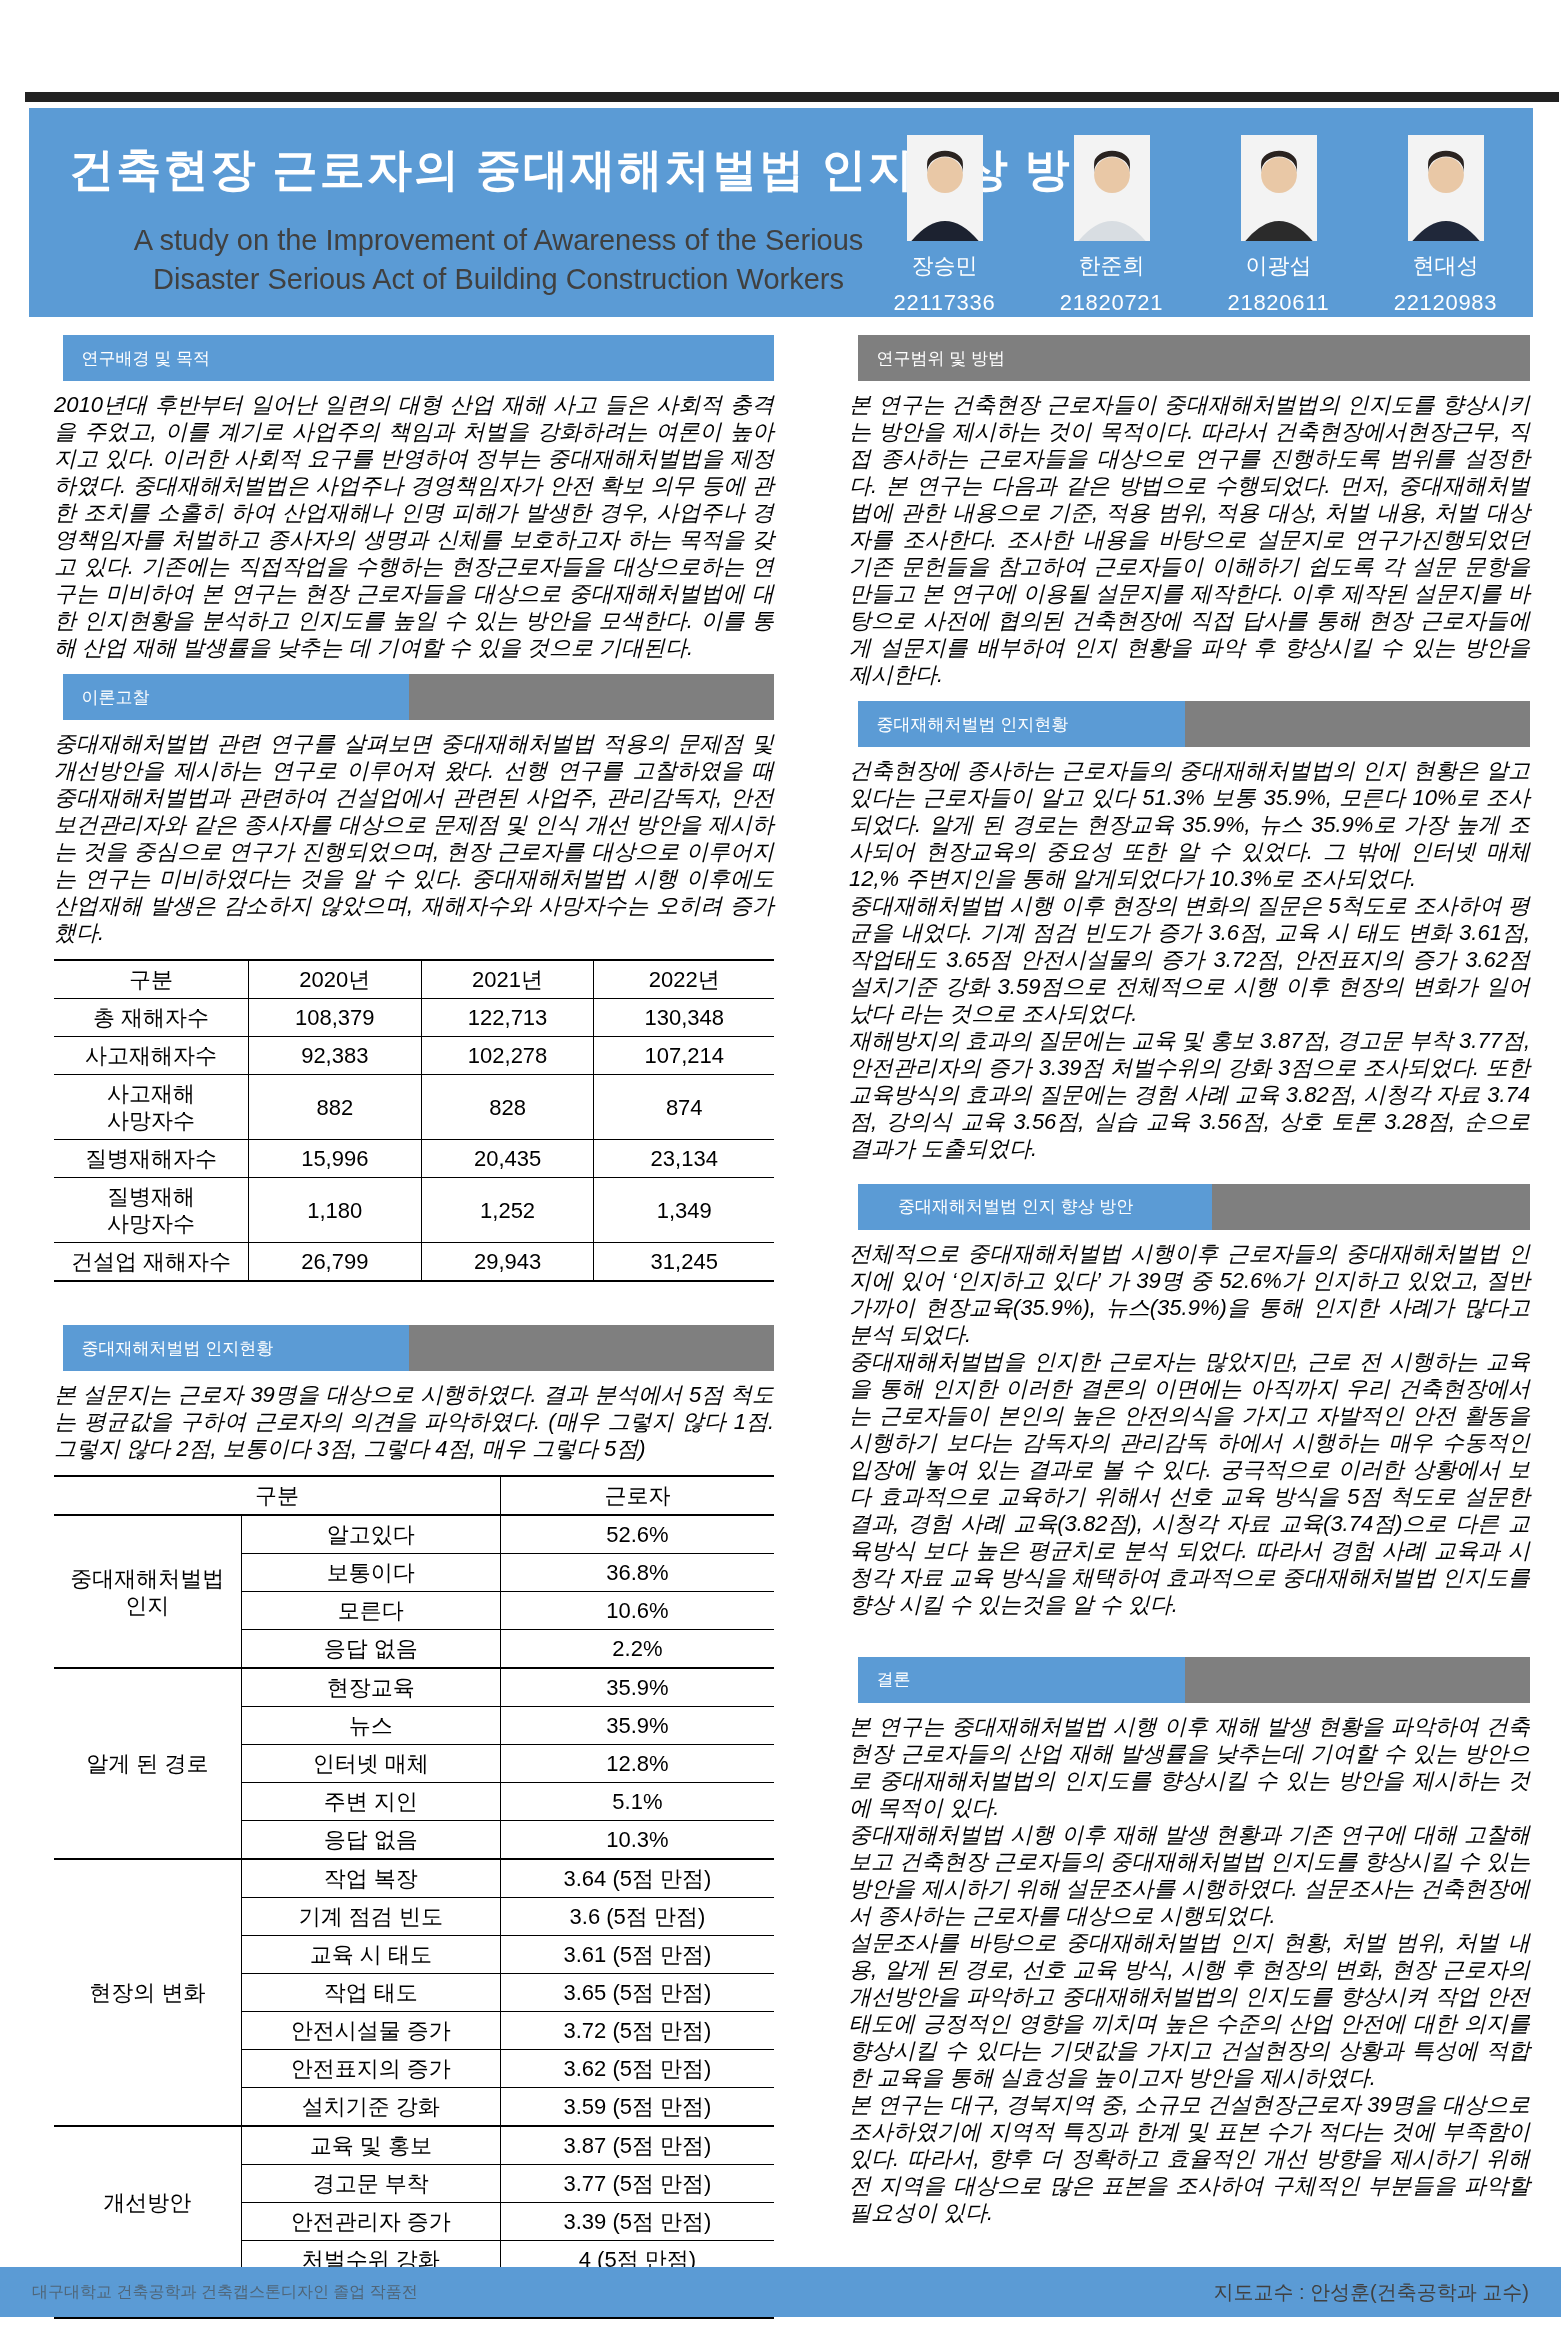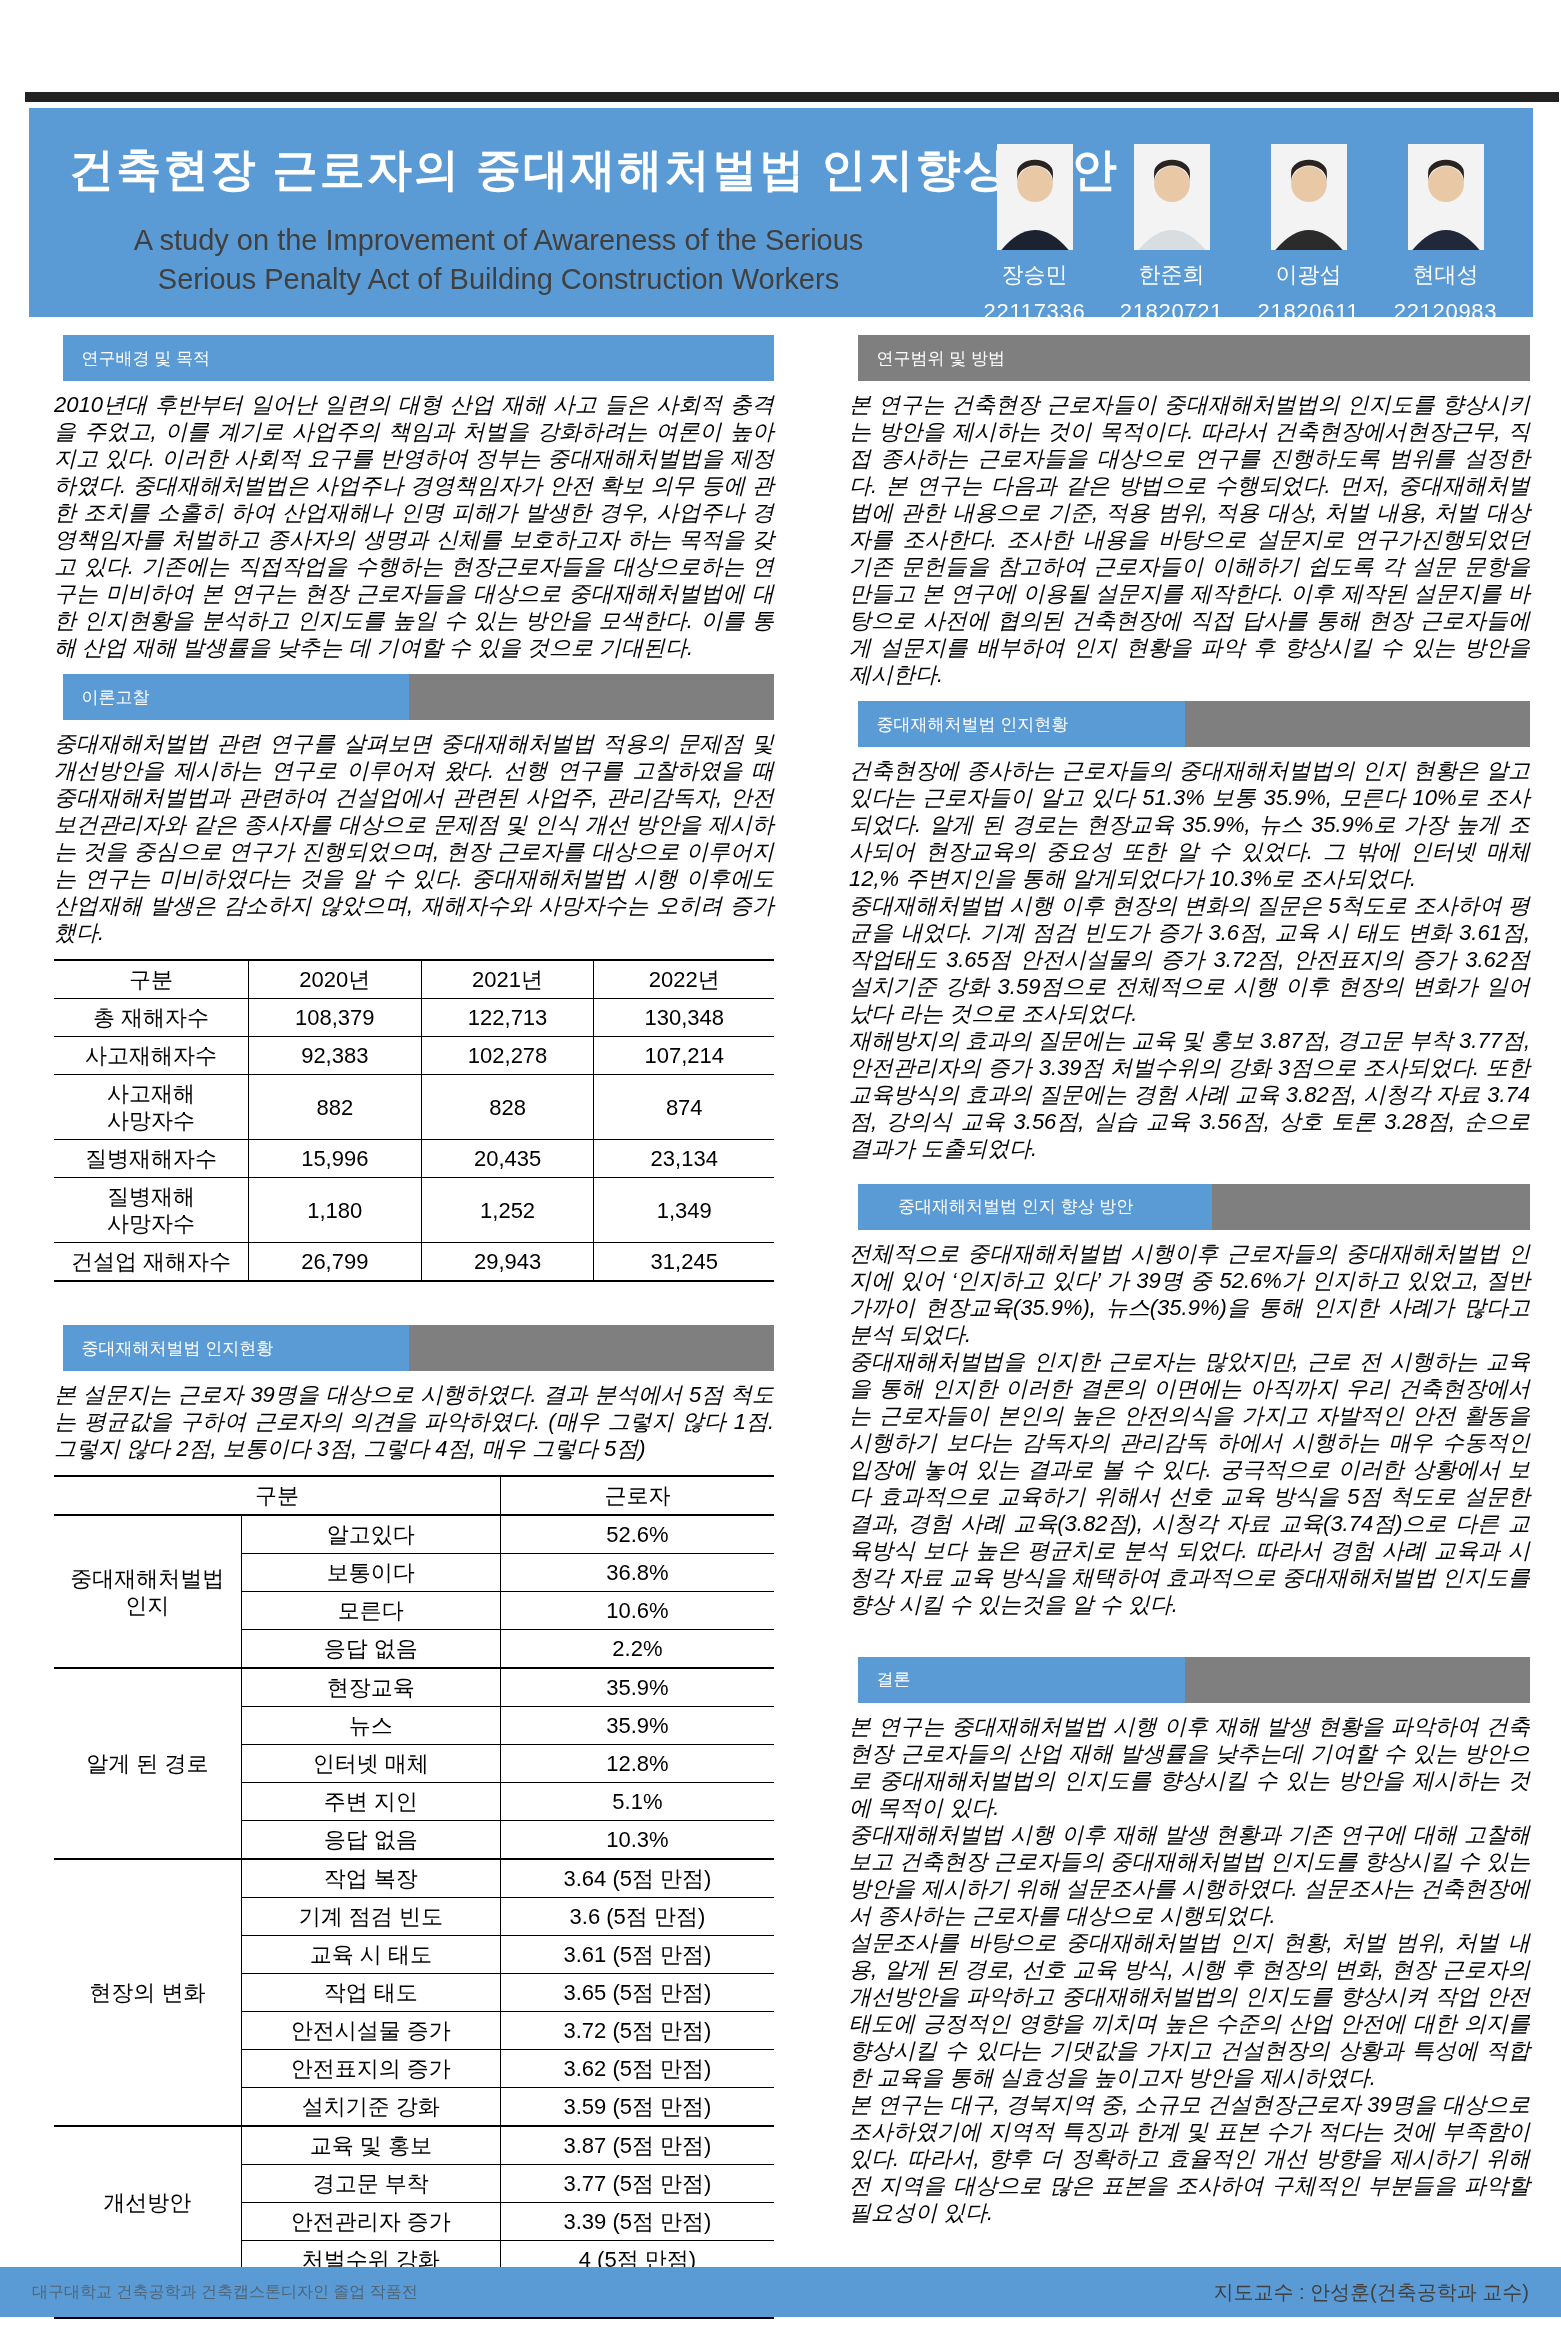--- a/index.html
+++ b/index.html
@@ -12,21 +12,21 @@
   body{font-family:"Liberation Sans","DejaVu Sans",sans-serif;color:var(--ink);}
   .page{position:relative;width:1561px;height:2342px;background:#fff;overflow:hidden;}
 
   
   .top-rule{position:absolute;left:25px;top:92px;width:1534px;height:10px;background:#222;}
 
   
   .header-box{position:absolute;left:29px;top:108px;width:1504px;height:209px;background:var(--blue);}
   .main-title{position:absolute;left:40px;top:32px;font-size:45px;font-weight:bold;color:#fff;letter-spacing:2.2px;white-space:nowrap;}
   .subtitle{position:absolute;left:43px;top:113px;width:853px;text-align:center;color:#404040;font-size:29px;line-height:39px;}
-  .member-list{position:absolute;right:30px;top:36px;display:flex;gap:22px;}
+  .member-list{position:absolute;right:30px;top:27px;display:flex;gap:52px;}
   .member{width:115px;text-align:center;color:#fff;}
   .photo{width:76px;height:106px;margin:0 auto;background:#f3f3f3;overflow:hidden;}
   .photo svg{display:block;width:100%;height:100%;}
   .member-name{margin-top:10px;font-size:22px;}
   .member-id{margin-top:8.6px;font-size:22px;letter-spacing:0.7px;}
 
   
   .col{position:absolute;top:335px;}
   .col-left{left:54px;width:720px;}
   .col-right{left:849px;width:681px;}
@@ -62,21 +62,21 @@
 <body>
 
 <div class="page">
 
   <div class="top-rule"></div>
 
   <div class="header-box">
     <div class="main-title">건축현장 근로자의 중대재해처벌법 인지향상 방안</div>
     <div class="subtitle">
       <div>A study on the Improvement of Awareness of the Serious</div>
-      <div>Serious Penalty Act of Building Construction Workers</div>
+      <div>Disaster Serious Act of Building Construction Workers</div>
     </div>
     <div class="member-list">
     <div class="member">
       <div class="photo">
         <svg viewBox="0 0 106 148">
           <rect width="106" height="148" fill="#f3f3f3"></rect>
           <circle cx="53" cy="56" r="25" fill="#e9c8a6"></circle>
           <path d="M28 52 a25 22 0 0 1 50 0 l0 -12 a25 18 0 0 0 -50 0 z" fill="#2a2320"></path>
           <path d="M6 148 Q53 92 100 148 Z" fill="#1c2230"></path>
         </svg>

